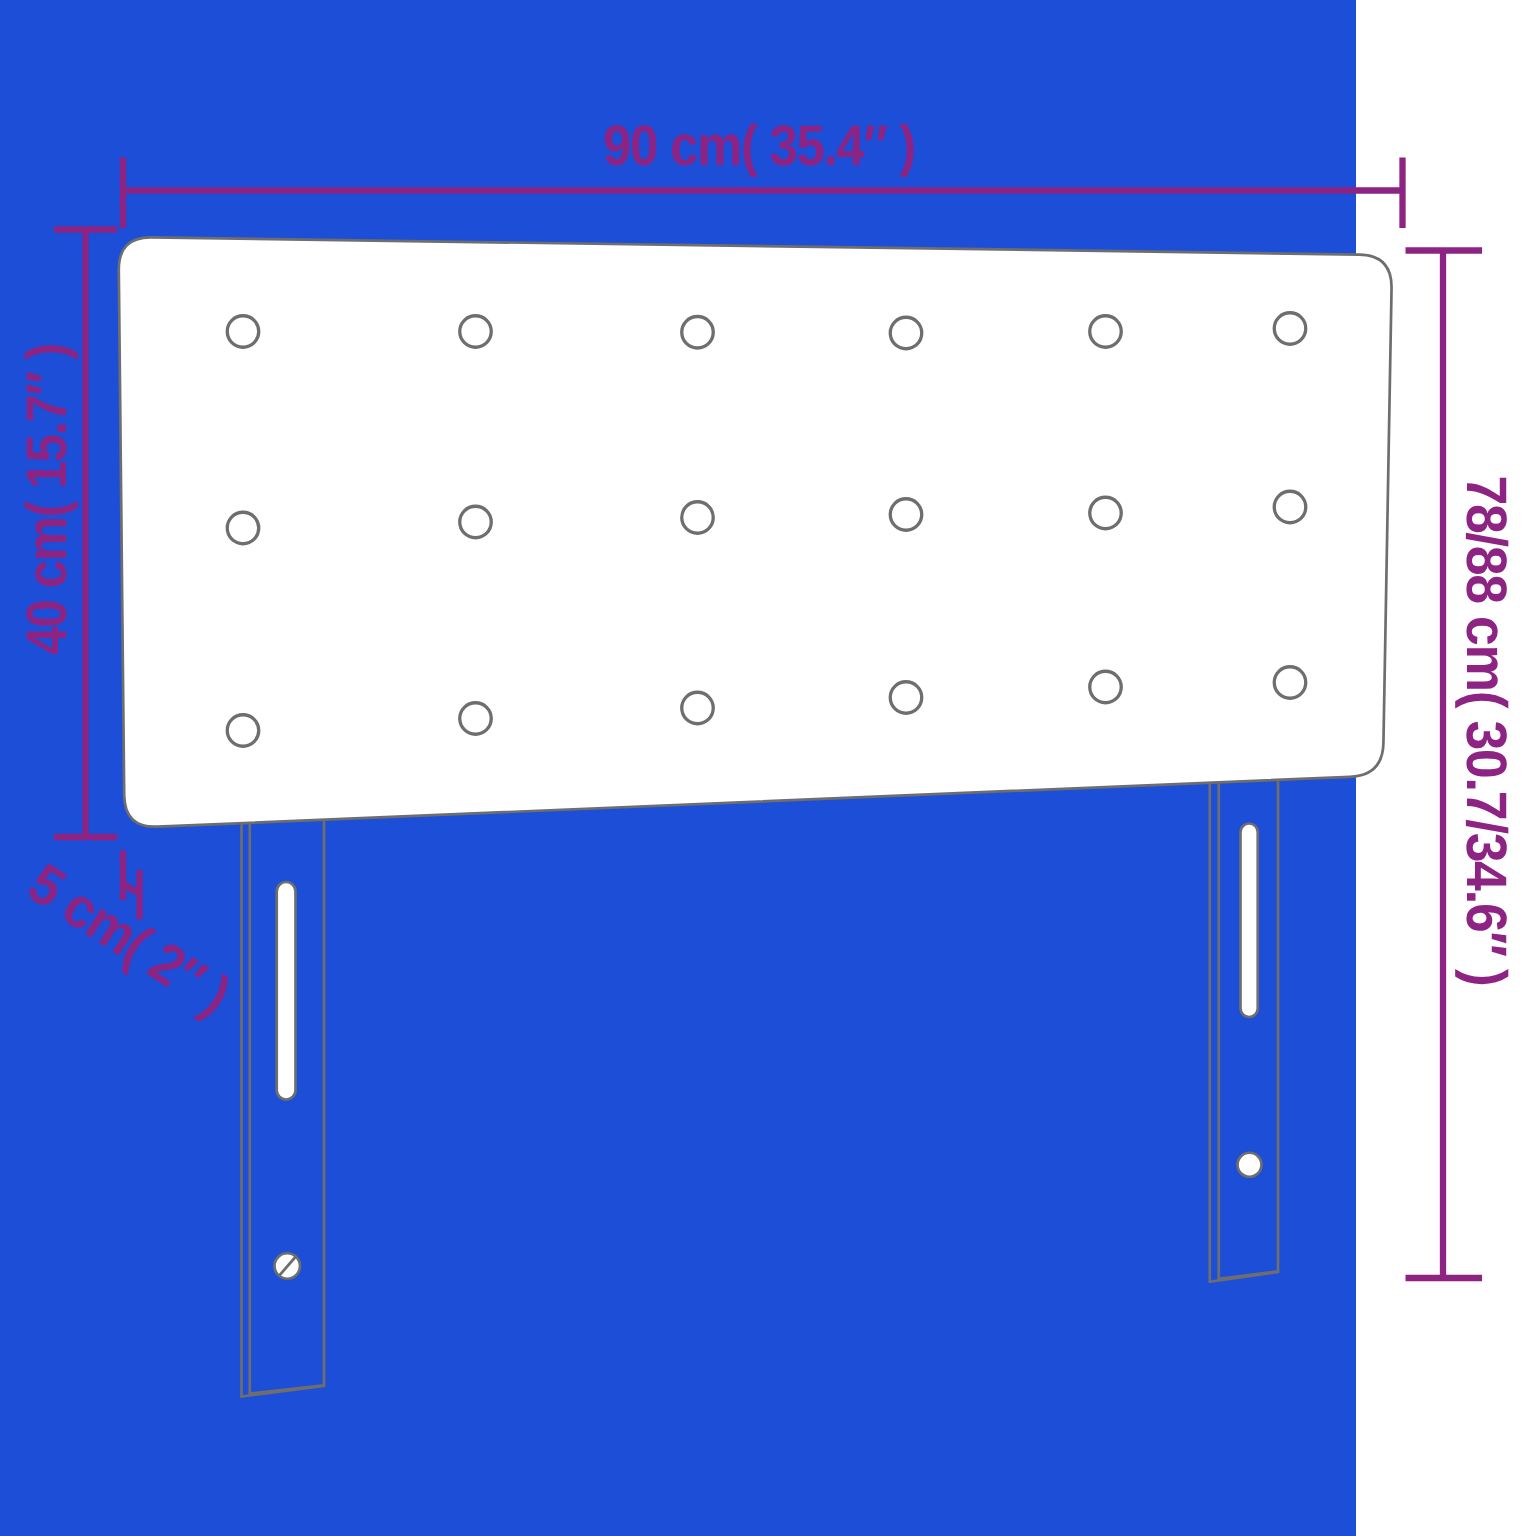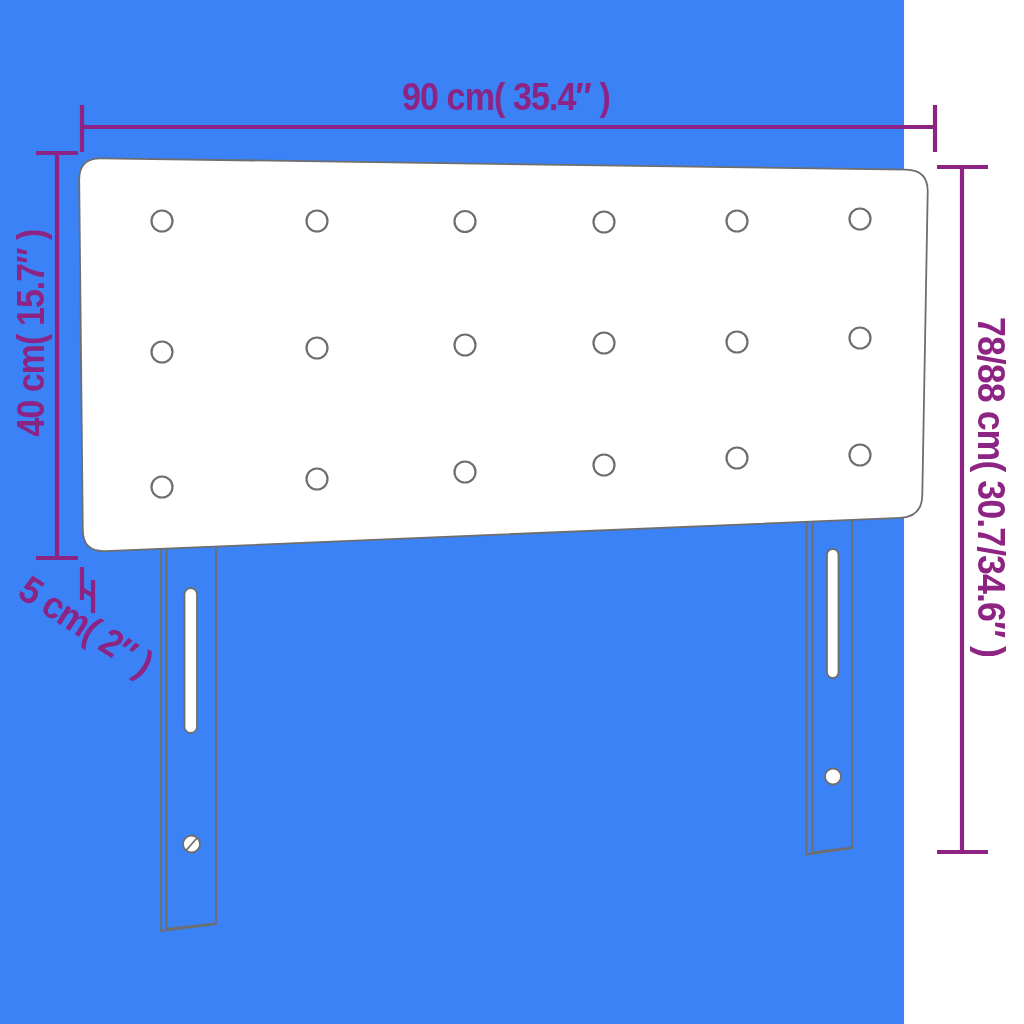--- a/index.html
+++ b/index.html
@@ -7,21 +7,21 @@
     padding: 0;
     background: #ffffff;
     width: 1024px;
     height: 1024px;
     overflow: hidden;
   }
   .stage {
     position: relative;
     width: 904px;
     height: 1024px;
-    background: #3b82f6;
+    background: #1d4ed8;
   }
   .dim-text {
     font-family: "Liberation Sans", "DejaVu Sans", sans-serif;
     font-weight: bold;
     font-size: 38px;
     letter-spacing: -1px;
   }
 </style>
 </head>
 <body>

